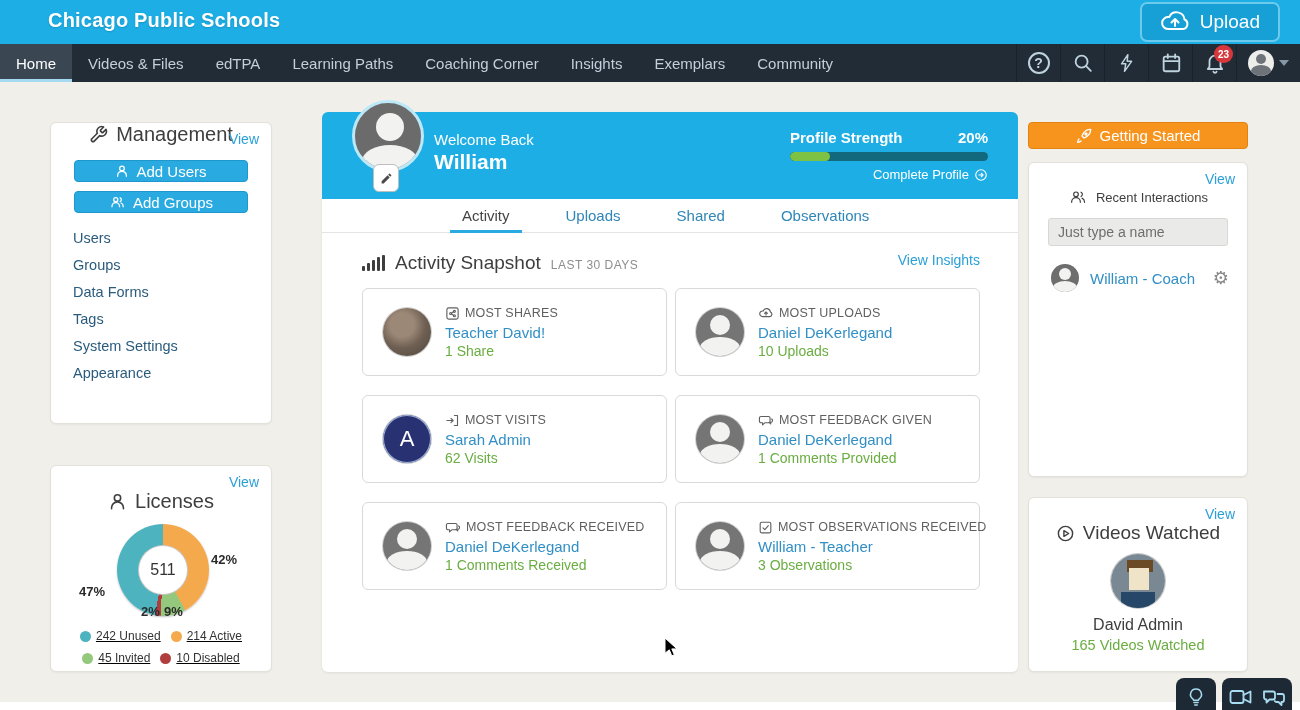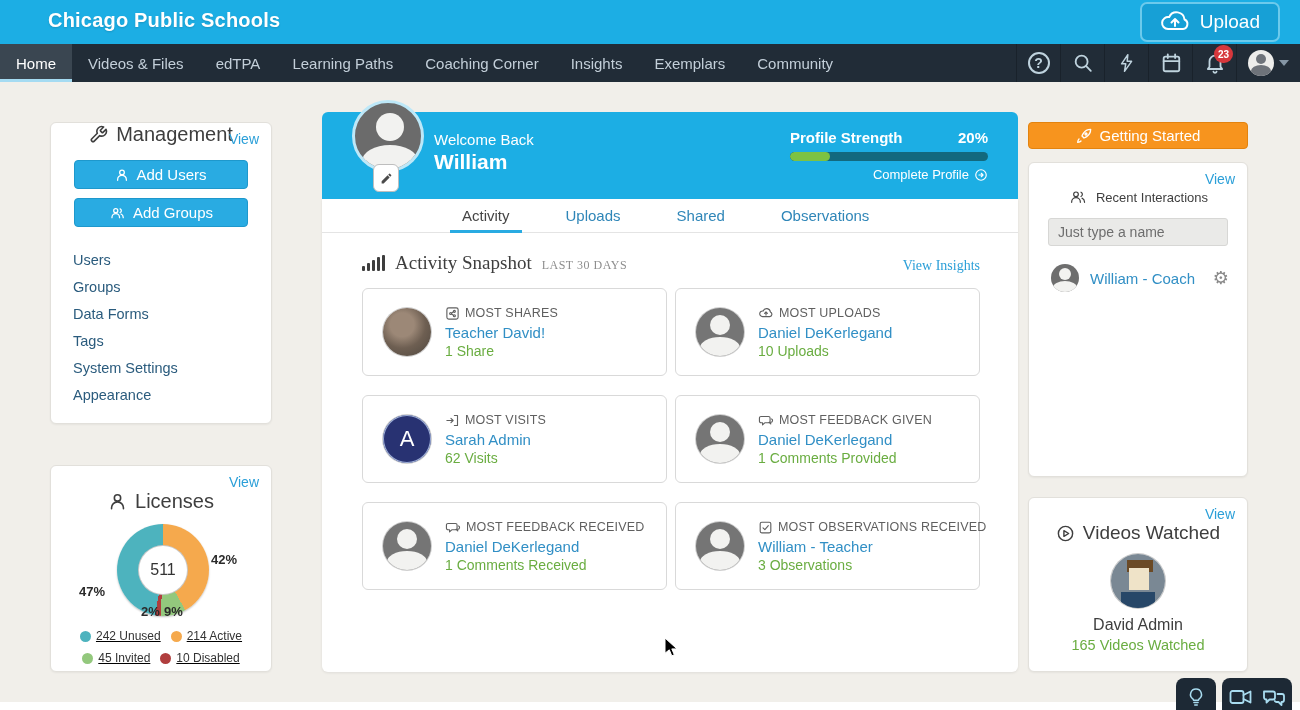--- a/index.html
+++ b/index.html
@@ -31,21 +31,21 @@
 
   
   .card { position:absolute; background:#fff; border:1px solid #E2E0DB; border-radius:6px; box-shadow:0 1px 2px rgba(0,0,0,.05); }
   .view-link { position:absolute; top:8px; right:12px; color:#2B9FD8; font-size:14px; text-decoration:none; cursor:pointer; }
   .card-title { display:flex; align-items:center; justify-content:center; gap:8px; color:#3E3E3E; font-size:20px; font-weight:normal; }
   .card-title svg { stroke:#3E3E3E; }
 
   
   .mgmt-card { left:50px; top:122px; width:222px; height:302px; }
   .mgmt-card .card-title { }
-  .cyan-btn { display:flex; align-items:center; justify-content:center; gap:7px; width:174px; height:29px; margin:8px auto; background:#29ABE2; border:1px solid #1E98CC; border-radius:4px; color:#fff; font-size:15px; cursor:pointer; font-family:inherit; }
+  .cyan-btn { display:flex; align-items:center; justify-content:center; gap:7px; width:174px; height:22px; margin:0 auto; background:#29ABE2; border:1px solid #1E98CC; border-radius:4px; color:#fff; font-size:15px; cursor:pointer; font-family:inherit; }
   .cyan-btn.first { margin-top:14px; }
   .cyan-btn + .cyan-btn { margin-top:9px; }
   .mgmt-links { padding:12px 0 0 22px; display:flex; flex-direction:column; }
   .mgmt-links a { color:#2A5B7D; font-size:14.5px; text-decoration:none; line-height:27px; cursor:pointer; }
 
   .lic-card { left:50px; top:465px; width:222px; height:207px; }
   .lic-card .card-title { margin-top:24px; }
   .donut { position:absolute; left:66px; top:58px; width:92px; height:92px; border-radius:50%;
     background:conic-gradient(#F5A94D 0 151deg,#93C87D 151deg 183deg,#B03E3E 183deg 190deg,#4DB3BE 190deg 360deg);
     box-shadow:0 1px 2px rgba(0,0,0,.25); display:flex; align-items:center; justify-content:center; }
@@ -76,21 +76,21 @@
   .strength-fill { width:20%; height:9px; border-radius:5px; background:#7DC242; }
   .complete-row { margin-top:6px; display:flex; justify-content:flex-end; align-items:center; gap:5px; font-size:13px; cursor:pointer; }
 
   .panel { width:696px; height:473px; background:#fff; border-radius:0 0 6px 6px; box-shadow:0 1px 3px rgba(0,0,0,.08); }
   .tabs { display:flex; height:34px; border-bottom:1px solid #E4E4E4; padding-left:128px; gap:32px; }
   .tab { display:flex; align-items:center; padding:0 12px; font-size:15px; color:#2F86B8; position:relative; cursor:pointer; text-decoration:none; }
   .tab.active { color:#454545; }
   .tab.active::after { content:""; position:absolute; left:0; right:0; bottom:-1px; height:3px; background:#29ABE2; }
 
   .snapshot { padding:19px 38px 0 40px; }
-  .snap-header { display:flex; align-items:flex-end;font-family:Liberation Serif, serif; }
+  .snap-header { display:flex; align-items:flex-start; }
   .snap-title { display:flex; align-items:baseline; gap:10px; }
   .snap-title .t { font-size:19px; color:#3E3E3E; }
   .snap-title .p { font-size:12px; color:#8D8D8D; letter-spacing:.5px; }
   .bars-icon { align-self:center; display:flex; align-items:flex-end; gap:2px; height:16px; }
   .bars-icon i { width:3px; background:#3E3E3E; border-radius:1px; }
   .snap-view { margin-left:auto; color:#2B9FD8; font-size:14px; text-decoration:none; cursor:pointer; }
   .grid { margin-top:14px; display:grid; grid-template-columns:305px 305px; grid-auto-rows:88px; column-gap:8px; row-gap:19px; }
   .stat-card { background:#fff; border:1px solid #D9D9D9; border-radius:6px; display:flex; align-items:center; padding:0 14px 0 20px; gap:14px; }
   .avatar-48 { width:48px; height:48px; border-radius:50%; background:#757575; position:relative; overflow:hidden; flex:none; box-shadow:0 0 0 1px #CFCFCF; }
   .avatar-48.person::before { content:""; position:absolute; left:14px; top:7px; width:20px; height:20px; border-radius:50%; background:#F2F2F0; }

